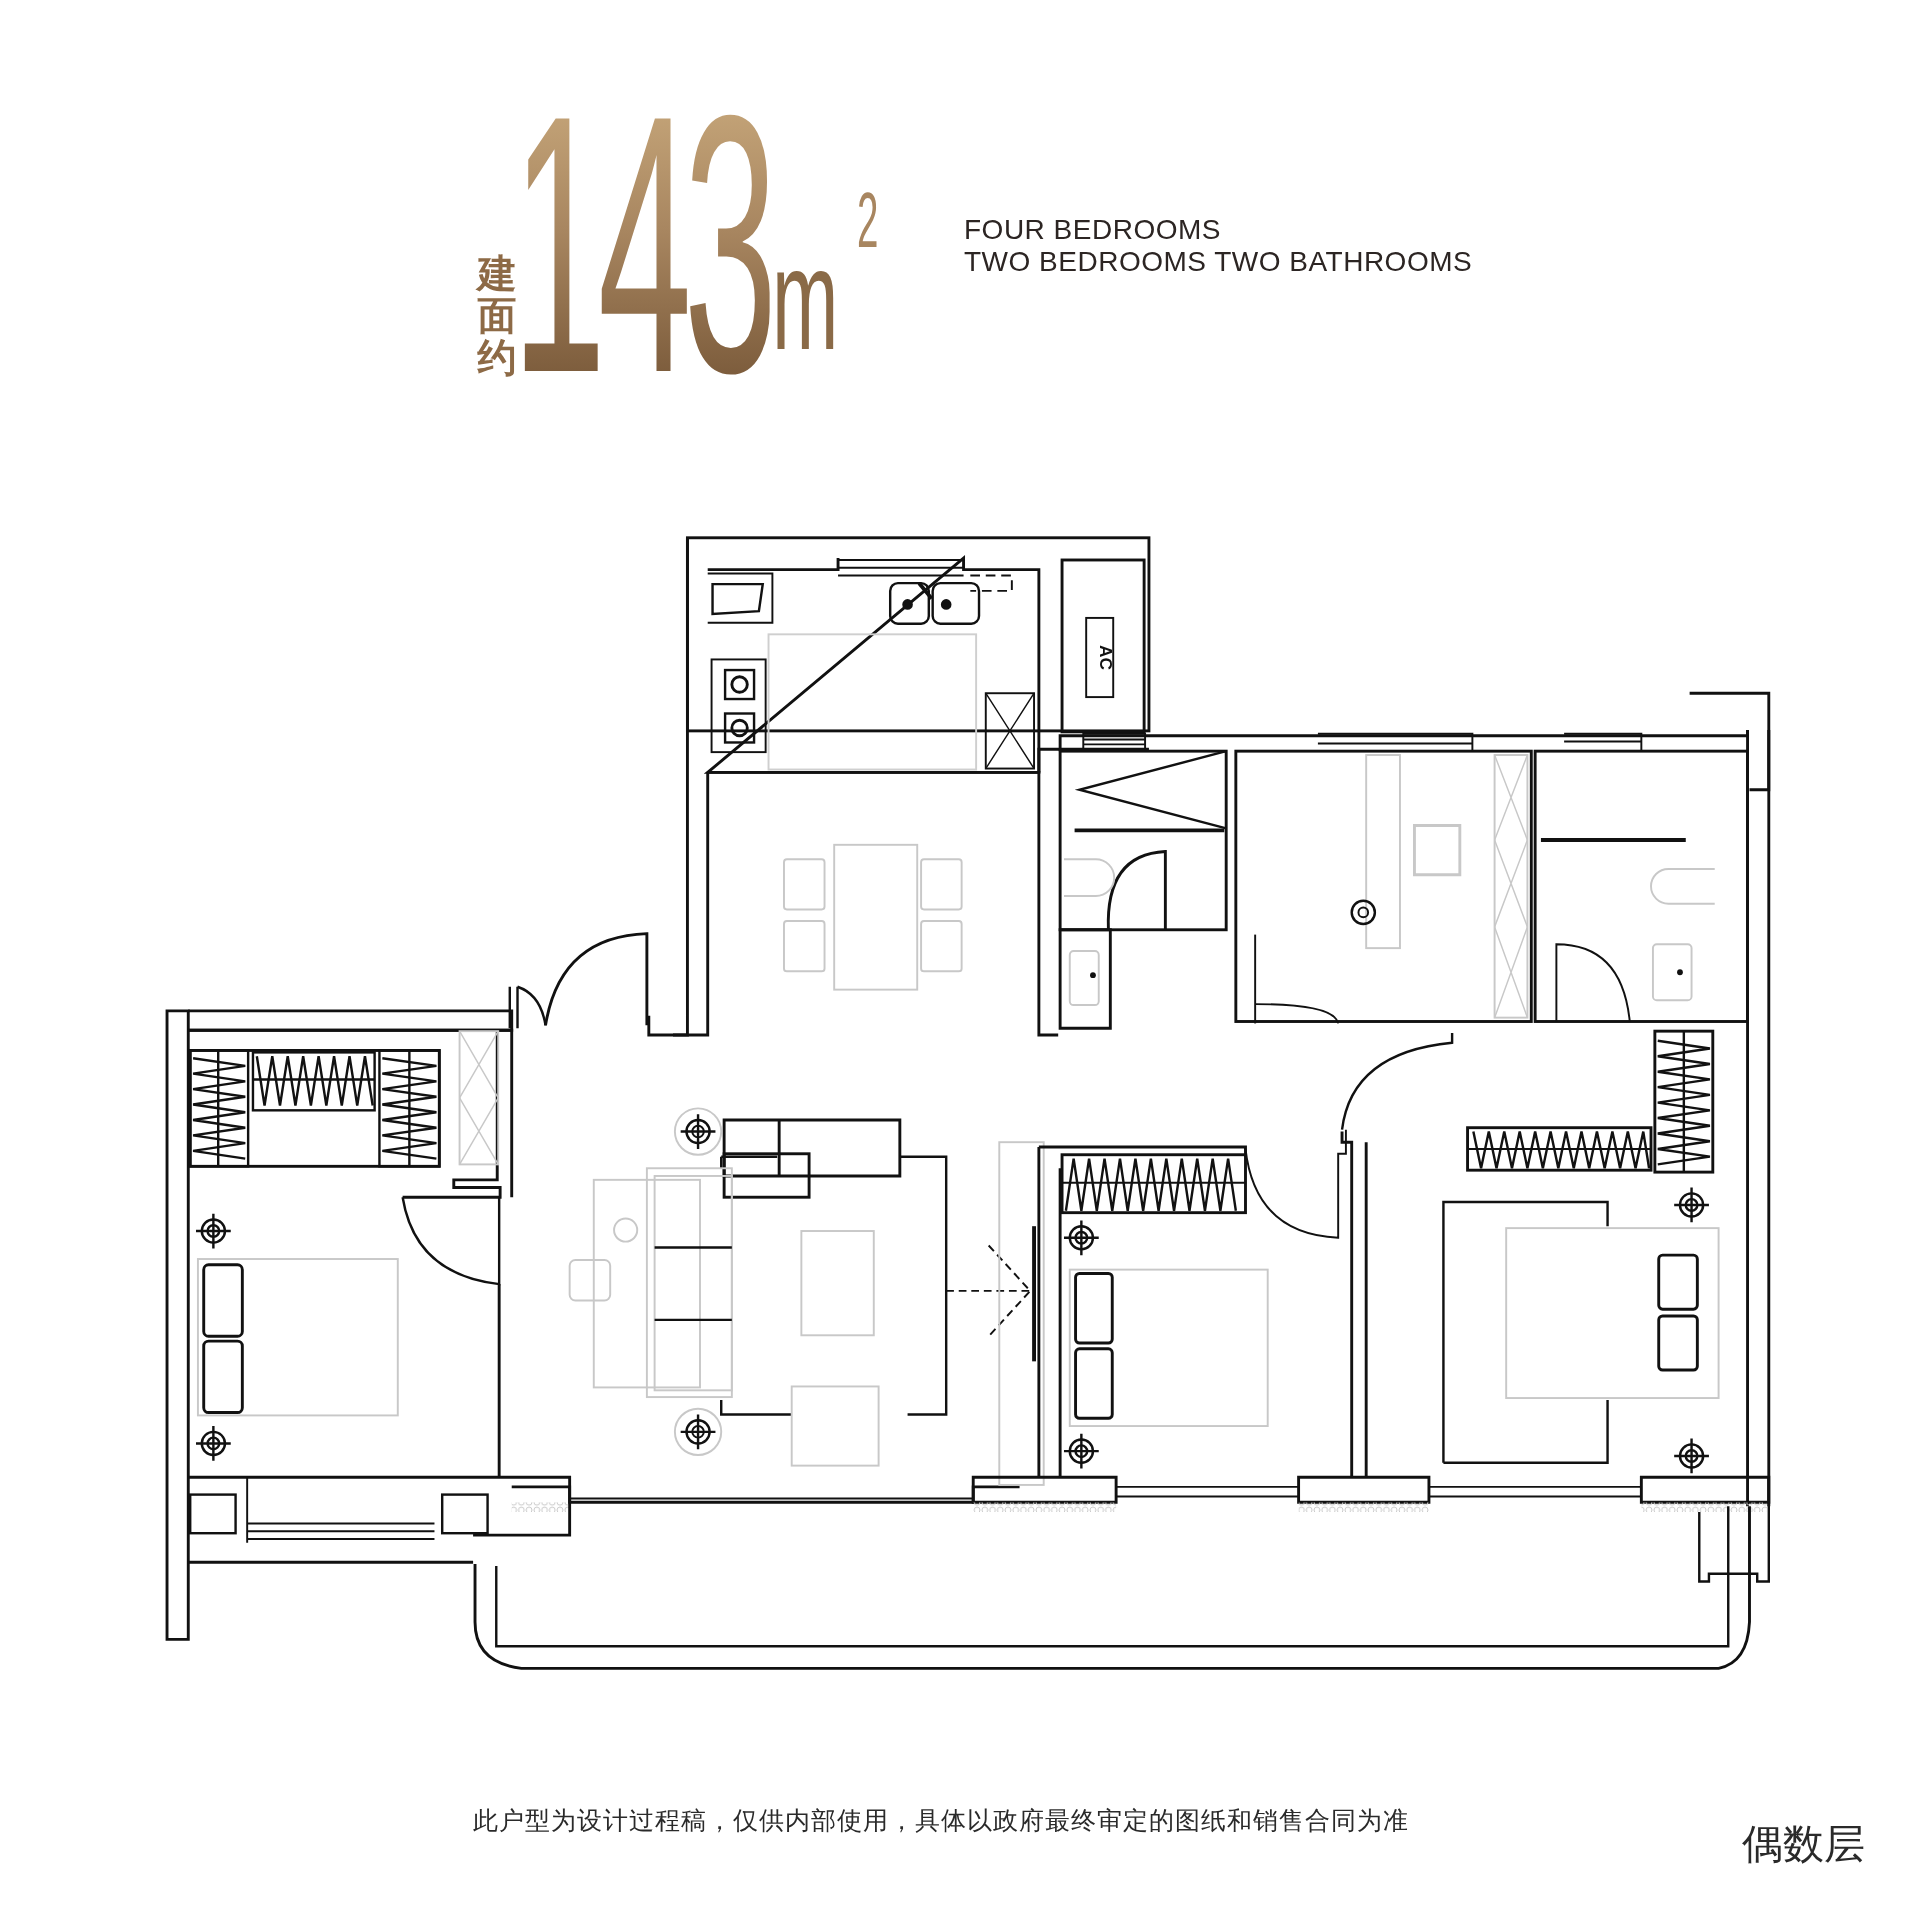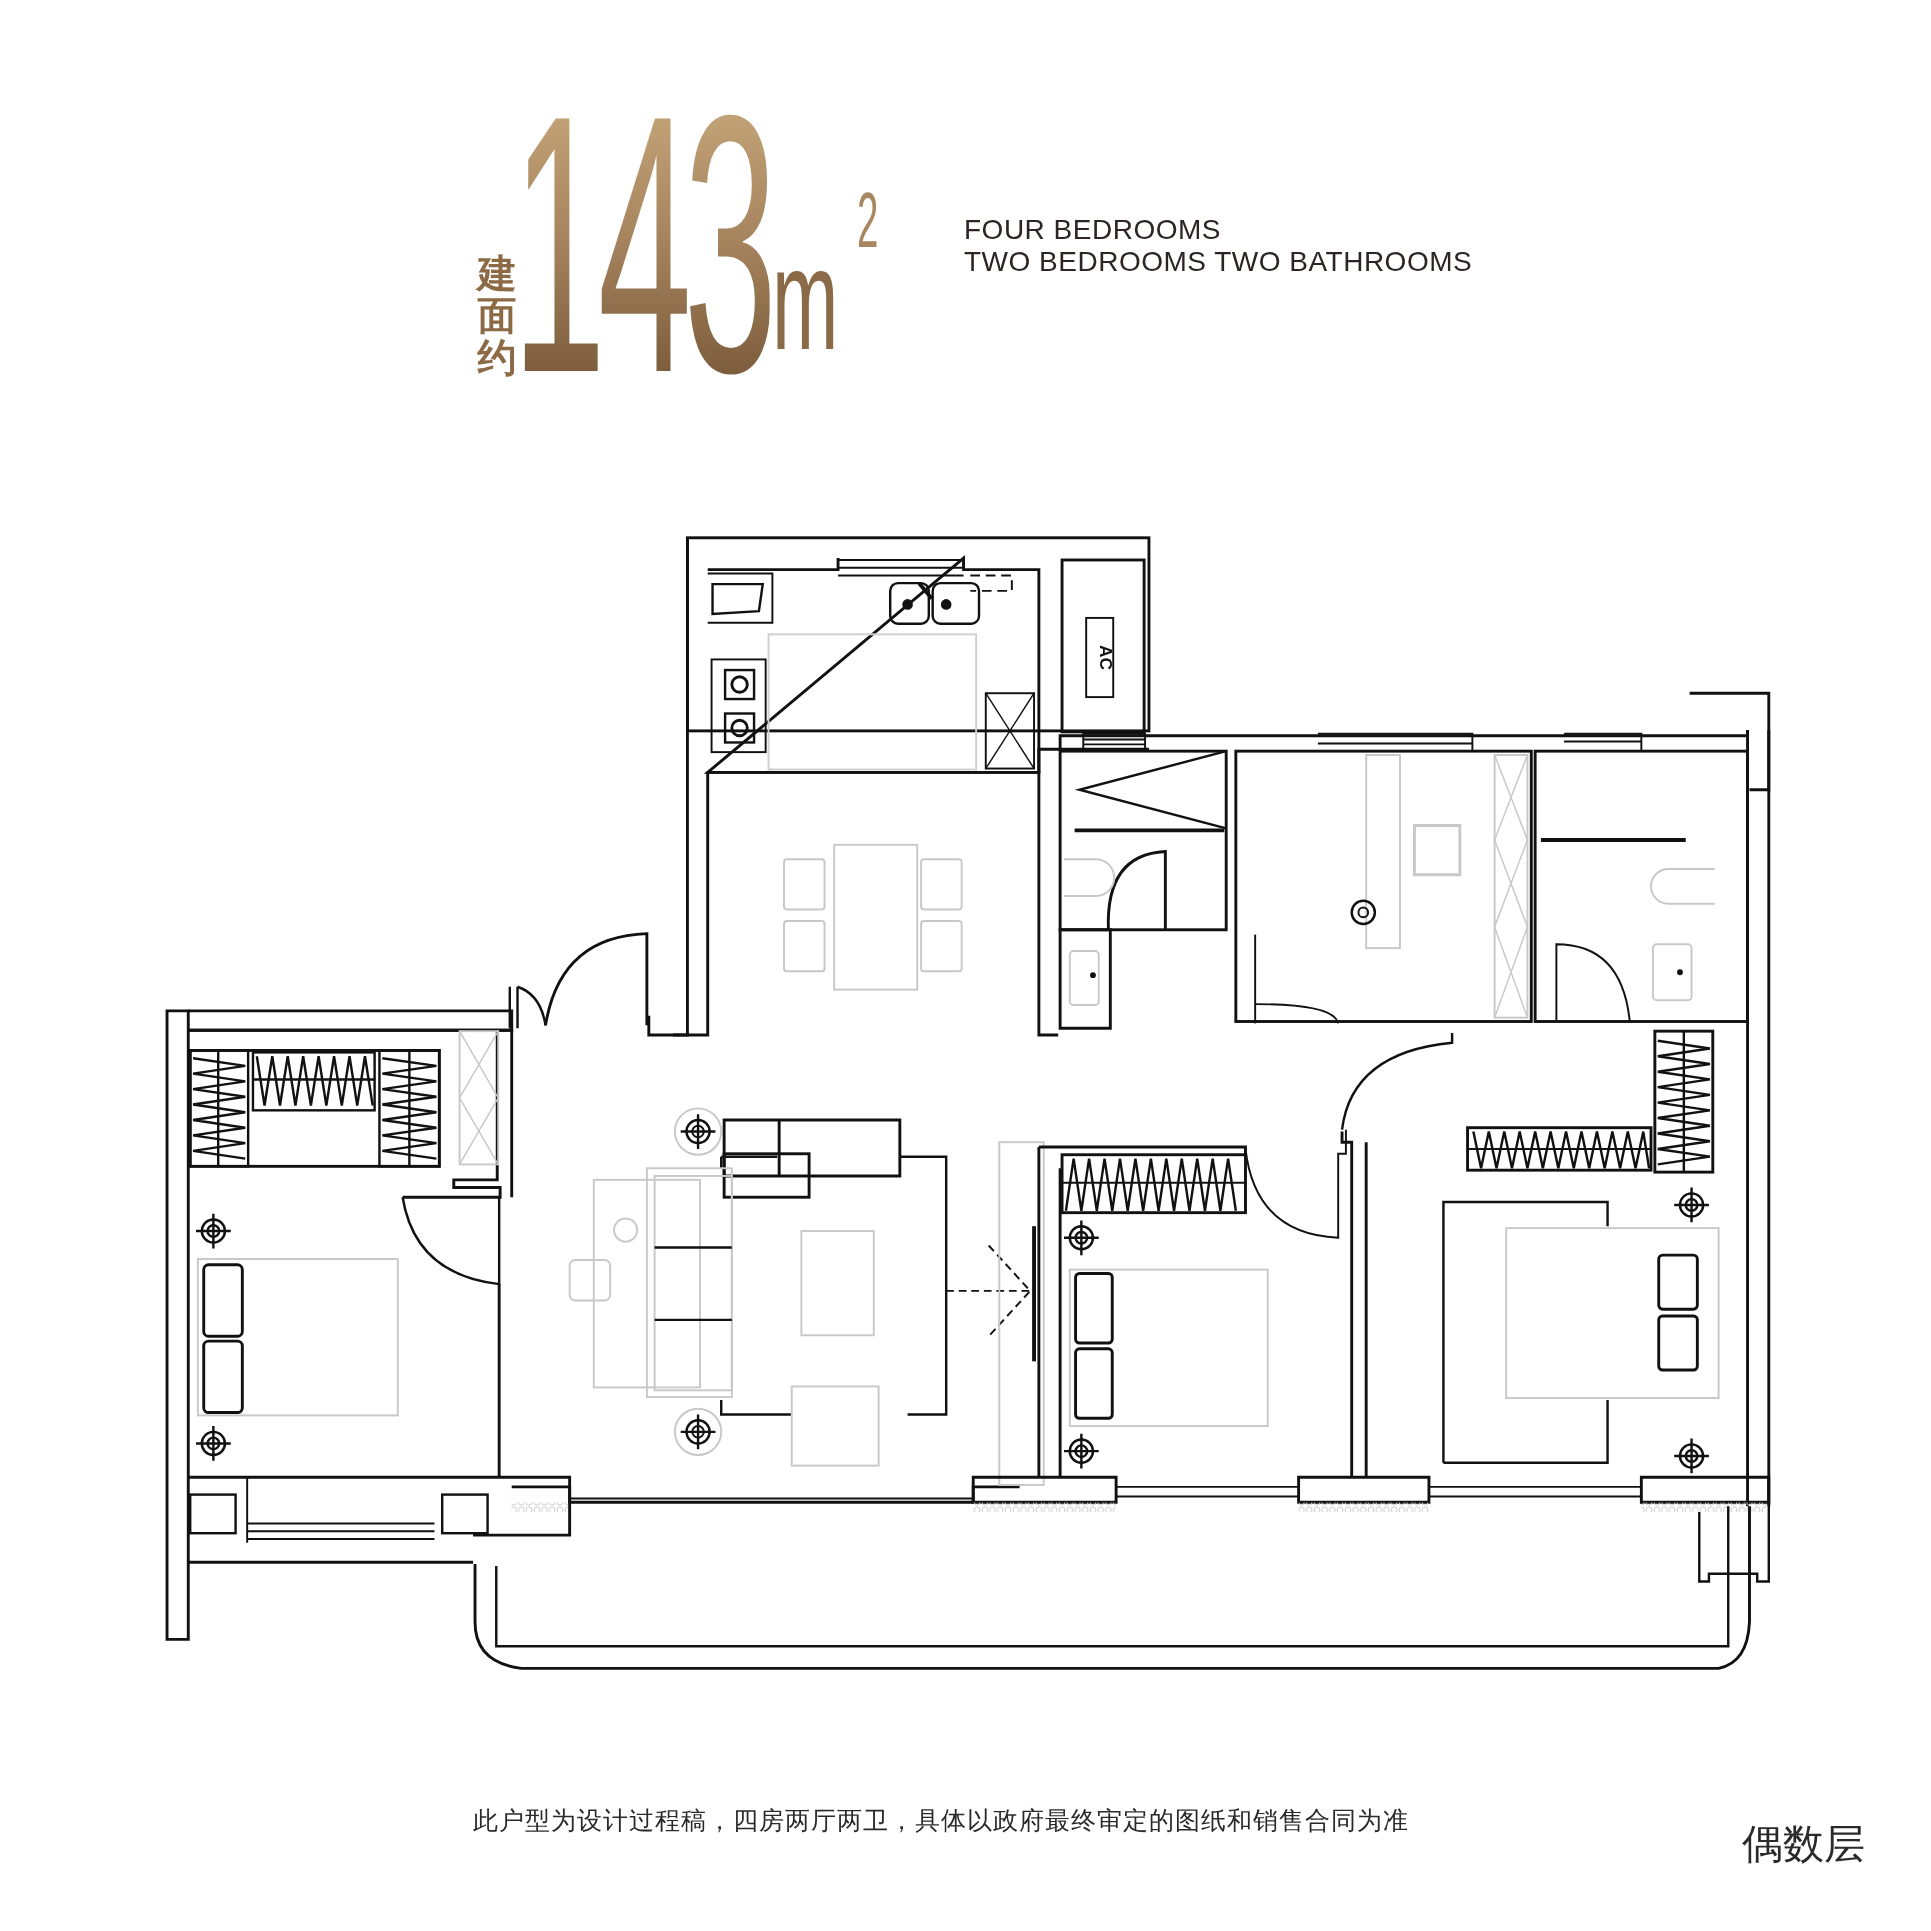--- a/index.html
+++ b/index.html
@@ -281,15 +281,15 @@
     </g>
 
     <g>
       <path d="M492 1620 V1680 Q492 1722 540 1728 H1780 Q1810 1722 1812 1680 V1560" stroke-width="3"></path>
       <path d="M514 1622 V1705 H1790 V1560" stroke-width="2.5"></path>
       <path d="M1760 1566 V1638 H1770 V1630 H1820 V1638 H1832 V1530" stroke-width="2.5"></path>
     </g>
   </g>
 </svg>
 
-<div class="disclaimer">此户型为设计过程稿，四房两厅两卫，具体以政府最终审定的图纸和销售合同为准</div>
+<div class="disclaimer">此户型为设计过程稿，仅供内部使用，具体以政府最终审定的图纸和销售合同为准</div>
 <div class="floor-tag">偶数层</div>
 
 
 </body></html>

